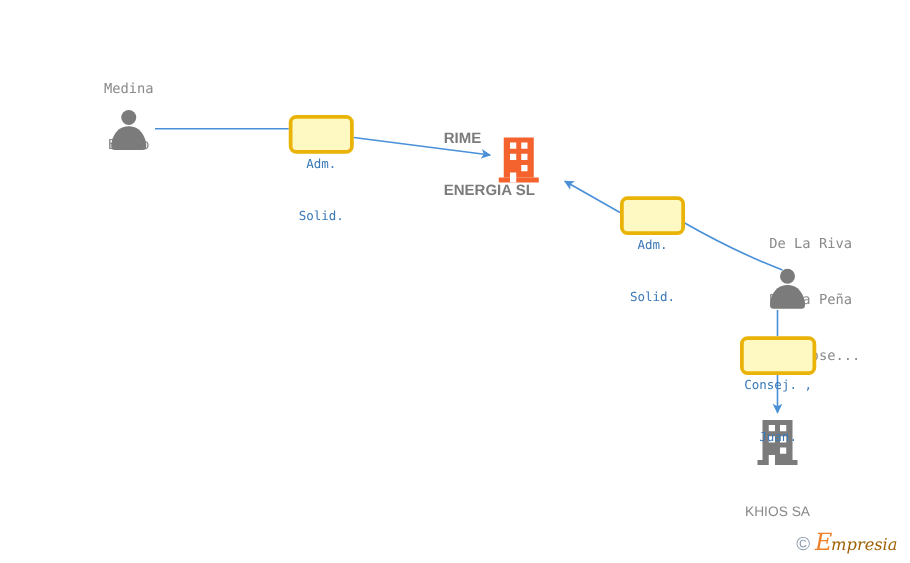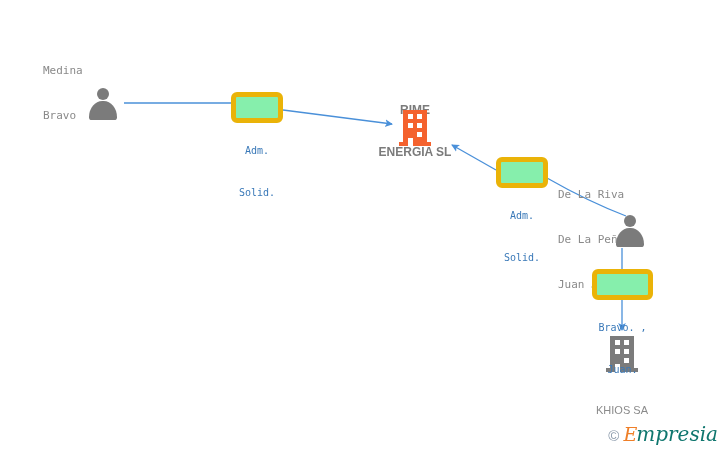--- a/index.html
+++ b/index.html
@@ -83,55 +83,56 @@
   .building.orange .tower, .building.orange .base { background: #f4622e; }
   .building.gray   .tower, .building.gray   .base { background: #7b7b7b; }
 
   
   .label-mono {
     position: absolute;
     font-family: "DejaVu Sans Mono", monospace;
     font-size: 11px;
     line-height: 15px;
     color: #8a8a8a;
+    text-align: center;
     white-space: pre;
     letter-spacing: 0px;
   }
   .label-bold {
     position: absolute;
     font-family: "Liberation Sans", sans-serif;
     font-size: 12px;
     font-weight: bold;
     line-height: 14px;
     color: #7b7b7b;
-    text-align: center;
+    text-align: left;
     white-space: pre;
   }
   .label-plain {
     position: absolute;
     font-family: "Liberation Sans", sans-serif;
     font-size: 11px;
     line-height: 14px;
     color: #8a8a8a;
     text-align: center;
     white-space: pre;
   }
   
   .relbox {
     position: absolute;
     box-sizing: border-box;
-    border: 5px solid #eab308;
+    border: 3px solid #eab308;
     border-radius: 6px;
-    background: #86efac;
+    background: #fef9c3;
     color: #3a79b8;
     font-family: "DejaVu Sans Mono", monospace;
     font-size: 10px;
     line-height: 14px;
     text-align: center;
-    padding-top: 19px;
+    padding-top: 2px;
     white-space: pre;
     z-index: 5;
   }
   
   .watermark {
     position: absolute;
     right: 10px;
     bottom: 6px;
     display: flex;
     align-items: baseline;
@@ -145,22 +146,22 @@
   .watermark .wm-e {
     font-family: "DejaVu Serif", serif;
     font-style: italic;
     font-size: 19px;
     color: #ef7f28;
     line-height: 1;
   }
   .watermark .wm-rest {
     font-family: "DejaVu Serif", serif;
     font-style: italic;
-    font-size: 20px;
-    color: #0f766e;
+    font-size: 13px;
+    color: #a16207;
     line-height: 1;
     margin-left: -1px;
   }
 </style>
 </head>
 <body>
 
 <div id="canvas">
 
   <svg id="edges" viewBox="0 0 728 450" width="728" height="450">
@@ -210,32 +211,32 @@
     <div class="win" style="left:18px; top:13px;"></div>
     <div class="win" style="left:18px; top:22px;"></div>
     <div class="door" style="left:9px;"></div>
   </div>
 
   <div class="relbox" style="left:496px; top:157px; width:52px; height:31px;">
     <div>Adm.</div>
     <div>Solid.</div>
   </div>
 
-  <div class="label-mono" style="left:558px; top:157px; width:145px;">
+  <div class="label-mono" style="left:576px; top:157px; width:145px;">
     <div>De La Riva</div>
     <div>De La Peña</div>
     <div>Juan Jose...</div>
   </div>
   <div class="person" style="left:613px; top:215px;">
     <div class="head"></div>
     <div class="body"></div>
   </div>
 
   <div class="relbox" style="left:592px; top:269px; width:61px; height:31px;">
-    <div>Bravo. ,</div>
+    <div>Consej. ,</div>
     <div>Juan.</div>
   </div>
 
   <div class="building gray" style="left:606px; top:336px;">
     <div class="tower"></div>
     <div class="base"></div>
     <div class="win" style="left:9px;  top:4px;"></div>
     <div class="win" style="left:18px; top:4px;"></div>
     <div class="win" style="left:9px;  top:13px;"></div>
     <div class="win" style="left:18px; top:13px;"></div>

